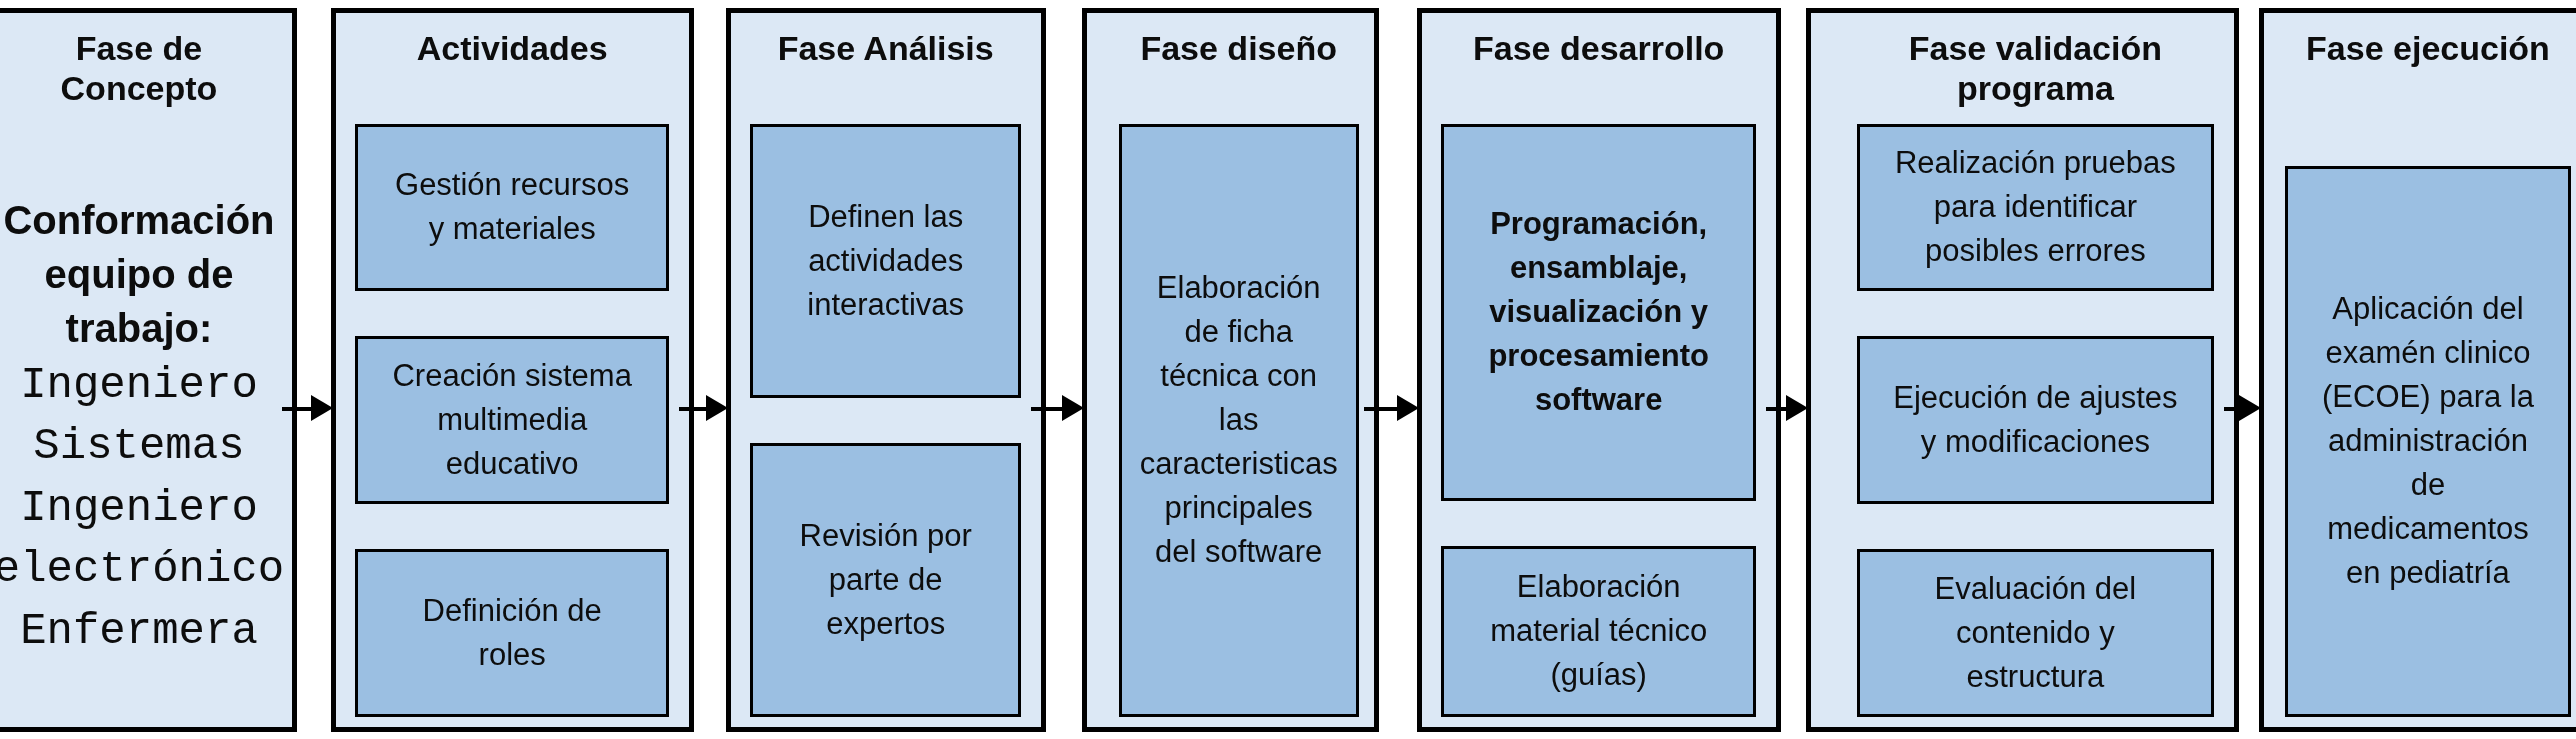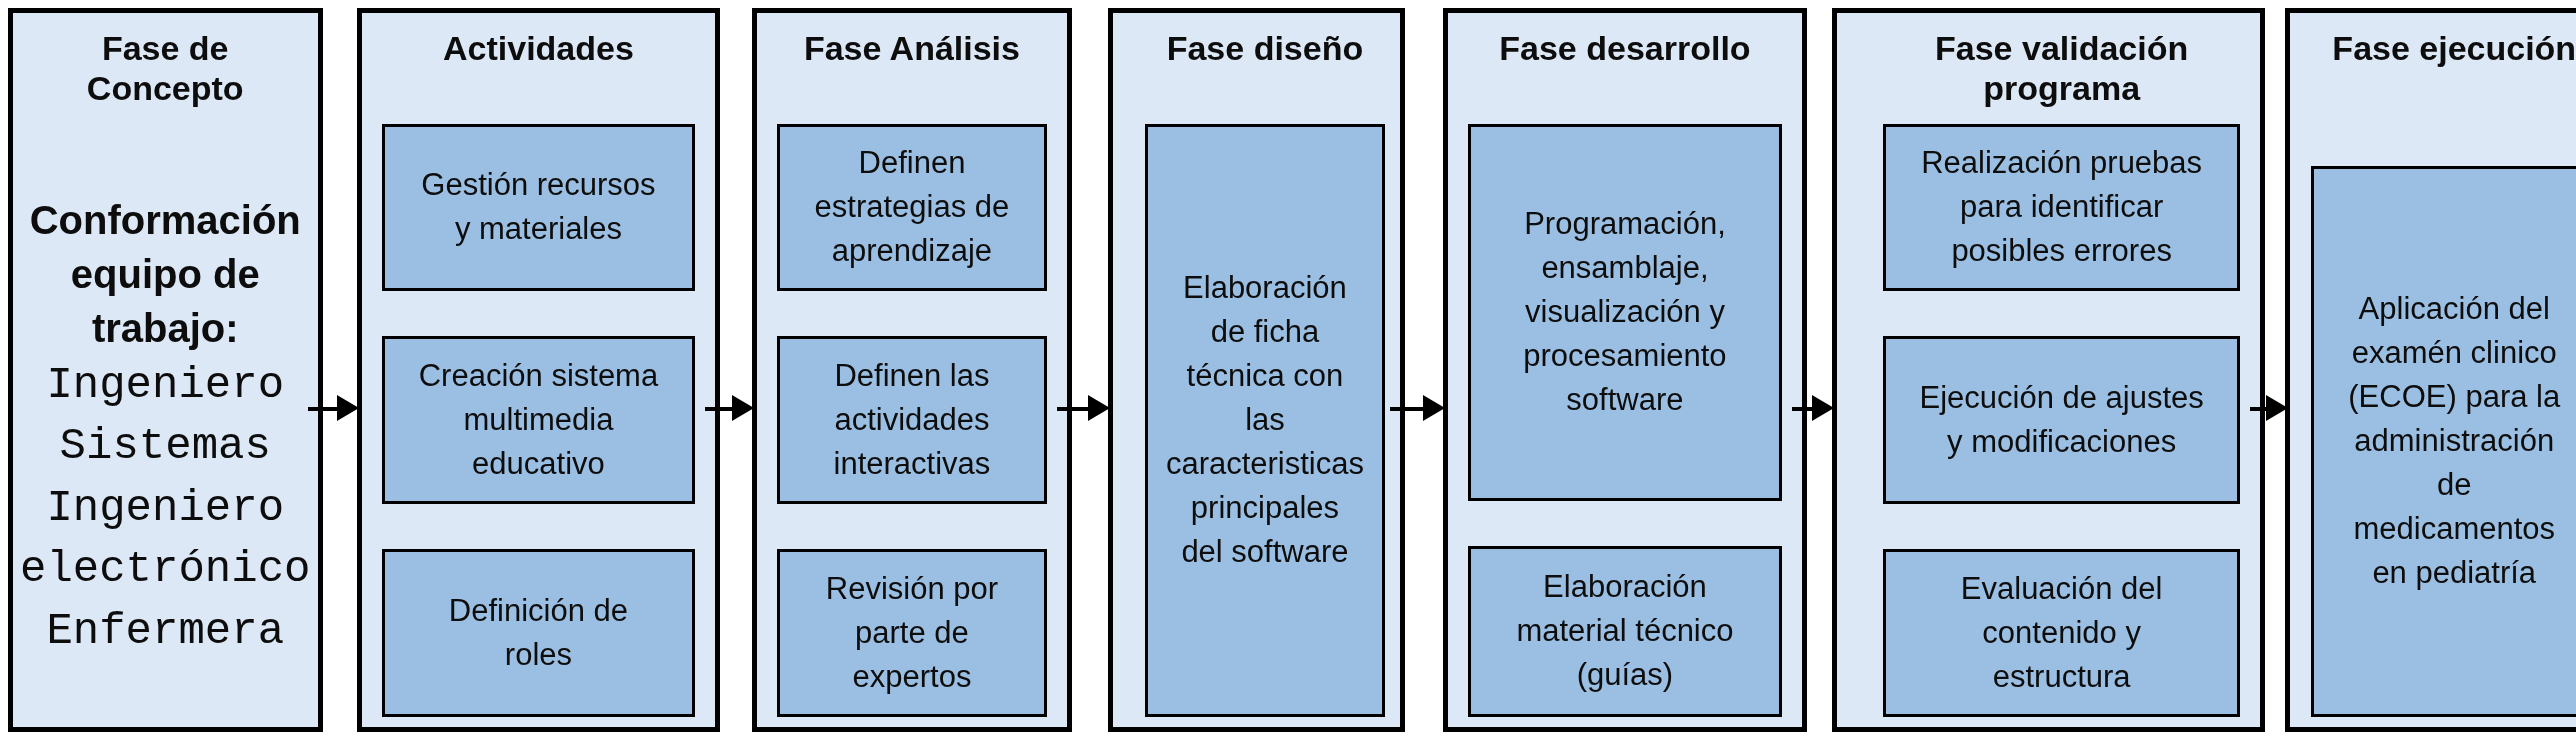--- a/index.html
+++ b/index.html
@@ -4,20 +4,21 @@
 <style>
   html, body { margin: 0; padding: 0; background: #ffffff; }
   .canvas {
     width: 2576px; height: 739px;
     box-sizing: border-box;
     padding: 7.5px 5.3px 7.5px 7.5px;
     display: flex;
     background: #ffffff;
     font-family: "Liberation Sans", "DejaVu Sans", sans-serif;
     color: #0d0d0d;
+    justify-content: center;
   }
   .phase {
     position: relative; z-index: 1;
     box-sizing: border-box;
     border: 5.3px solid #000000;
     background: #dce8f5;
     display: flex; flex-direction: column;
     padding: 15px 19.6px 9.8px 19.6px;
   }
   .phase.c1 { flex: 0 0 263px; padding-left: 7.5px; padding-right: 7.5px; }
@@ -42,21 +43,21 @@
   .activity-box {
     box-sizing: border-box;
     background: #9bbfe2;
     border: 3.8px solid #000000;
     display: flex; align-items: center; justify-content: center;
     text-align: center; white-space: pre-line;
     font-size: 31px; line-height: 1.42;
     padding: 6px 9.8px;
     flex: 1 1 0;
   }
-  .phase.c5 .activity-box.tall { flex: 2.35 1 0; }
+  .phase.c5 .activity-box.tall { flex: 2.35 1 0; font-weight: bold; }
 
   
   .phase.c1 .phase-body { justify-content: flex-start; gap: 0; }
   .concept-subtitle {
     margin-top: 69px;
     font-weight: bold; font-size: 40px; line-height: 1.35;
     text-align: center; white-space: pre-line;
   }
   .concept-members {
     font-size: 44px; line-height: 1.4;
@@ -128,23 +129,20 @@
   <div class="gap g2">
     <div class="arrow-line"></div>
     <div class="arrow-head"></div>
   </div>
 
   <div class="phase c3">
     <div class="title-wrap">
       <div class="phase-title">Fase Análisis</div>
     </div>
     <div class="phase-body">
-      <div class="activity-box">Definen
-estrategias de
-aprendizaje</div>
       <div class="activity-box">Definen las
 actividades
 interactivas</div>
       <div class="activity-box">Revisión por
 parte de
 expertos</div>
     </div>
   </div>
 
   <div class="gap g3">

